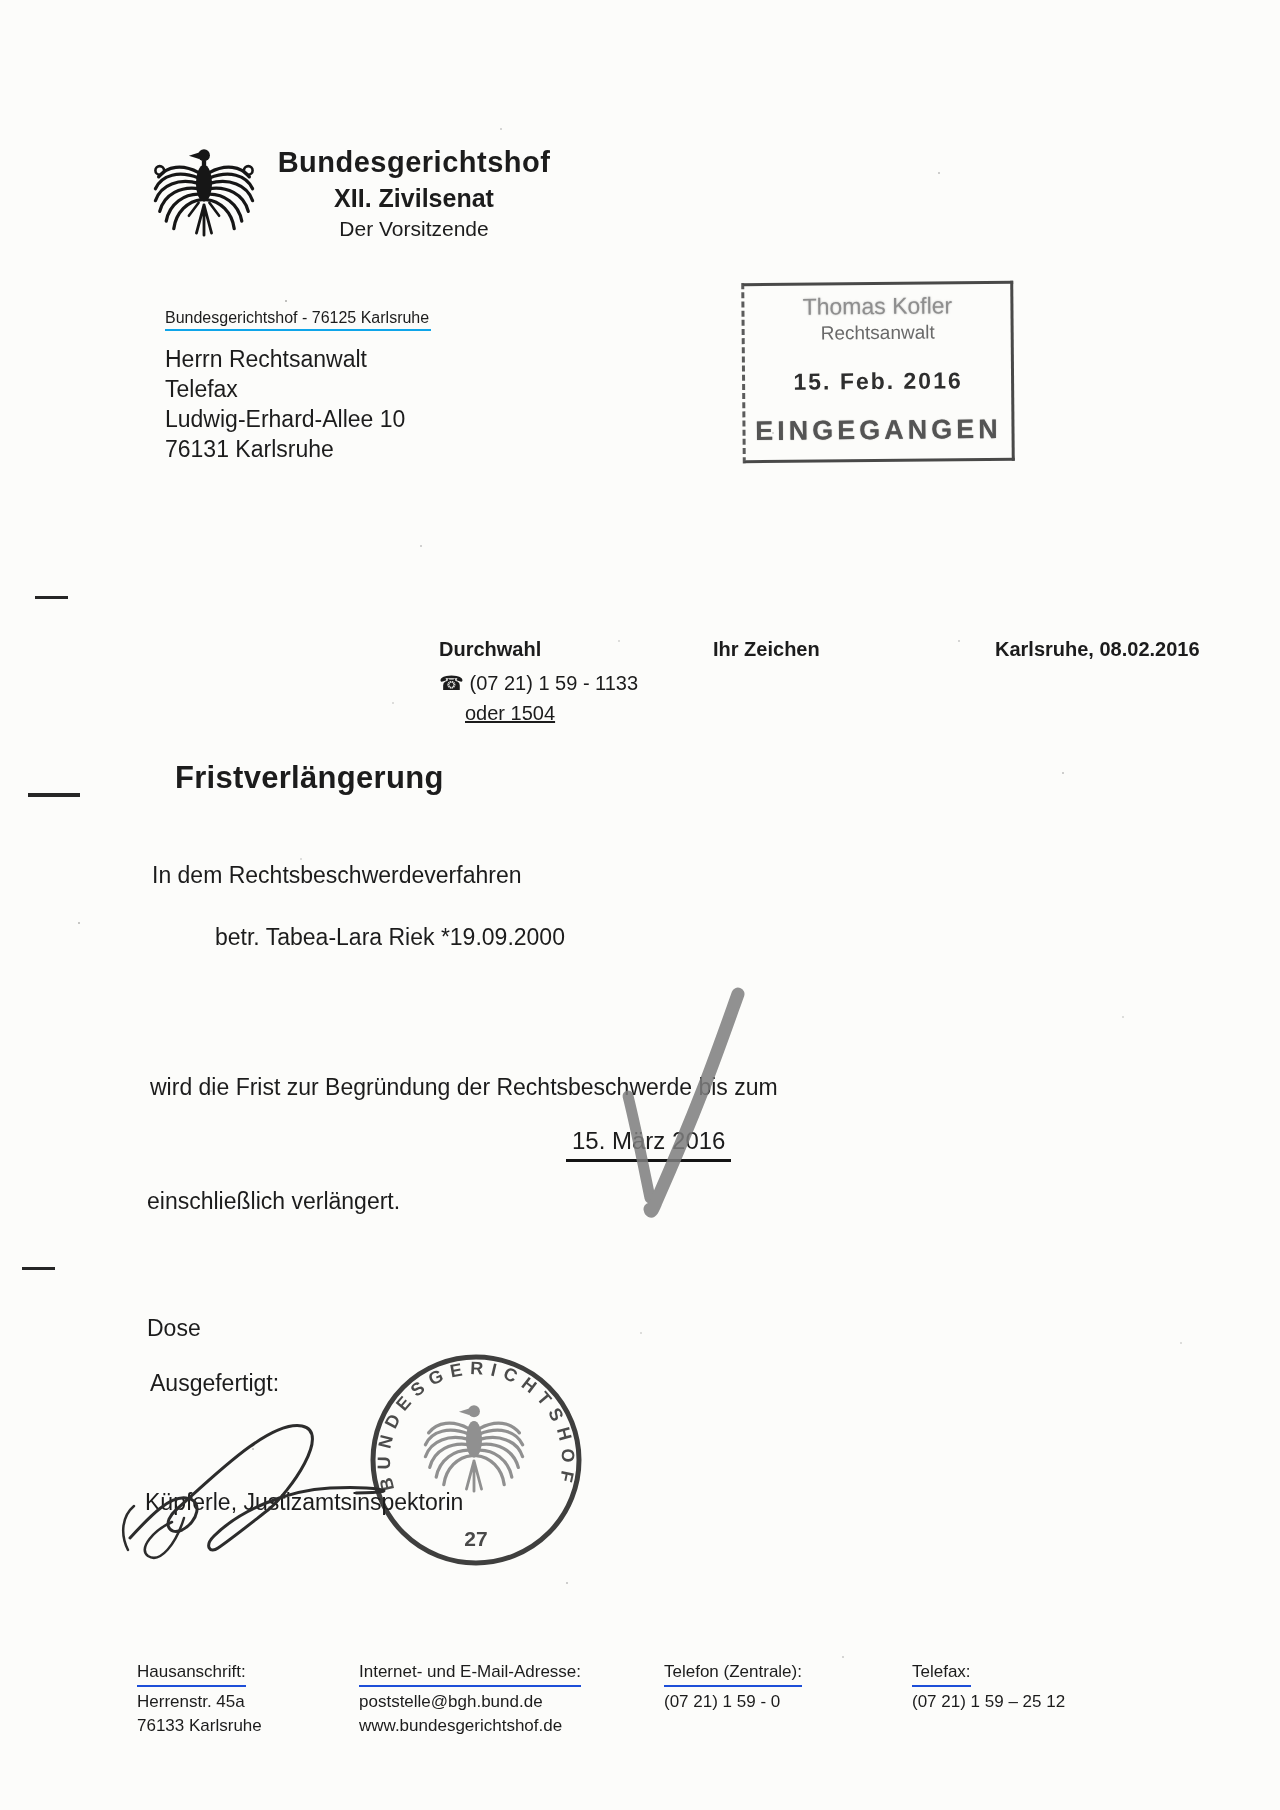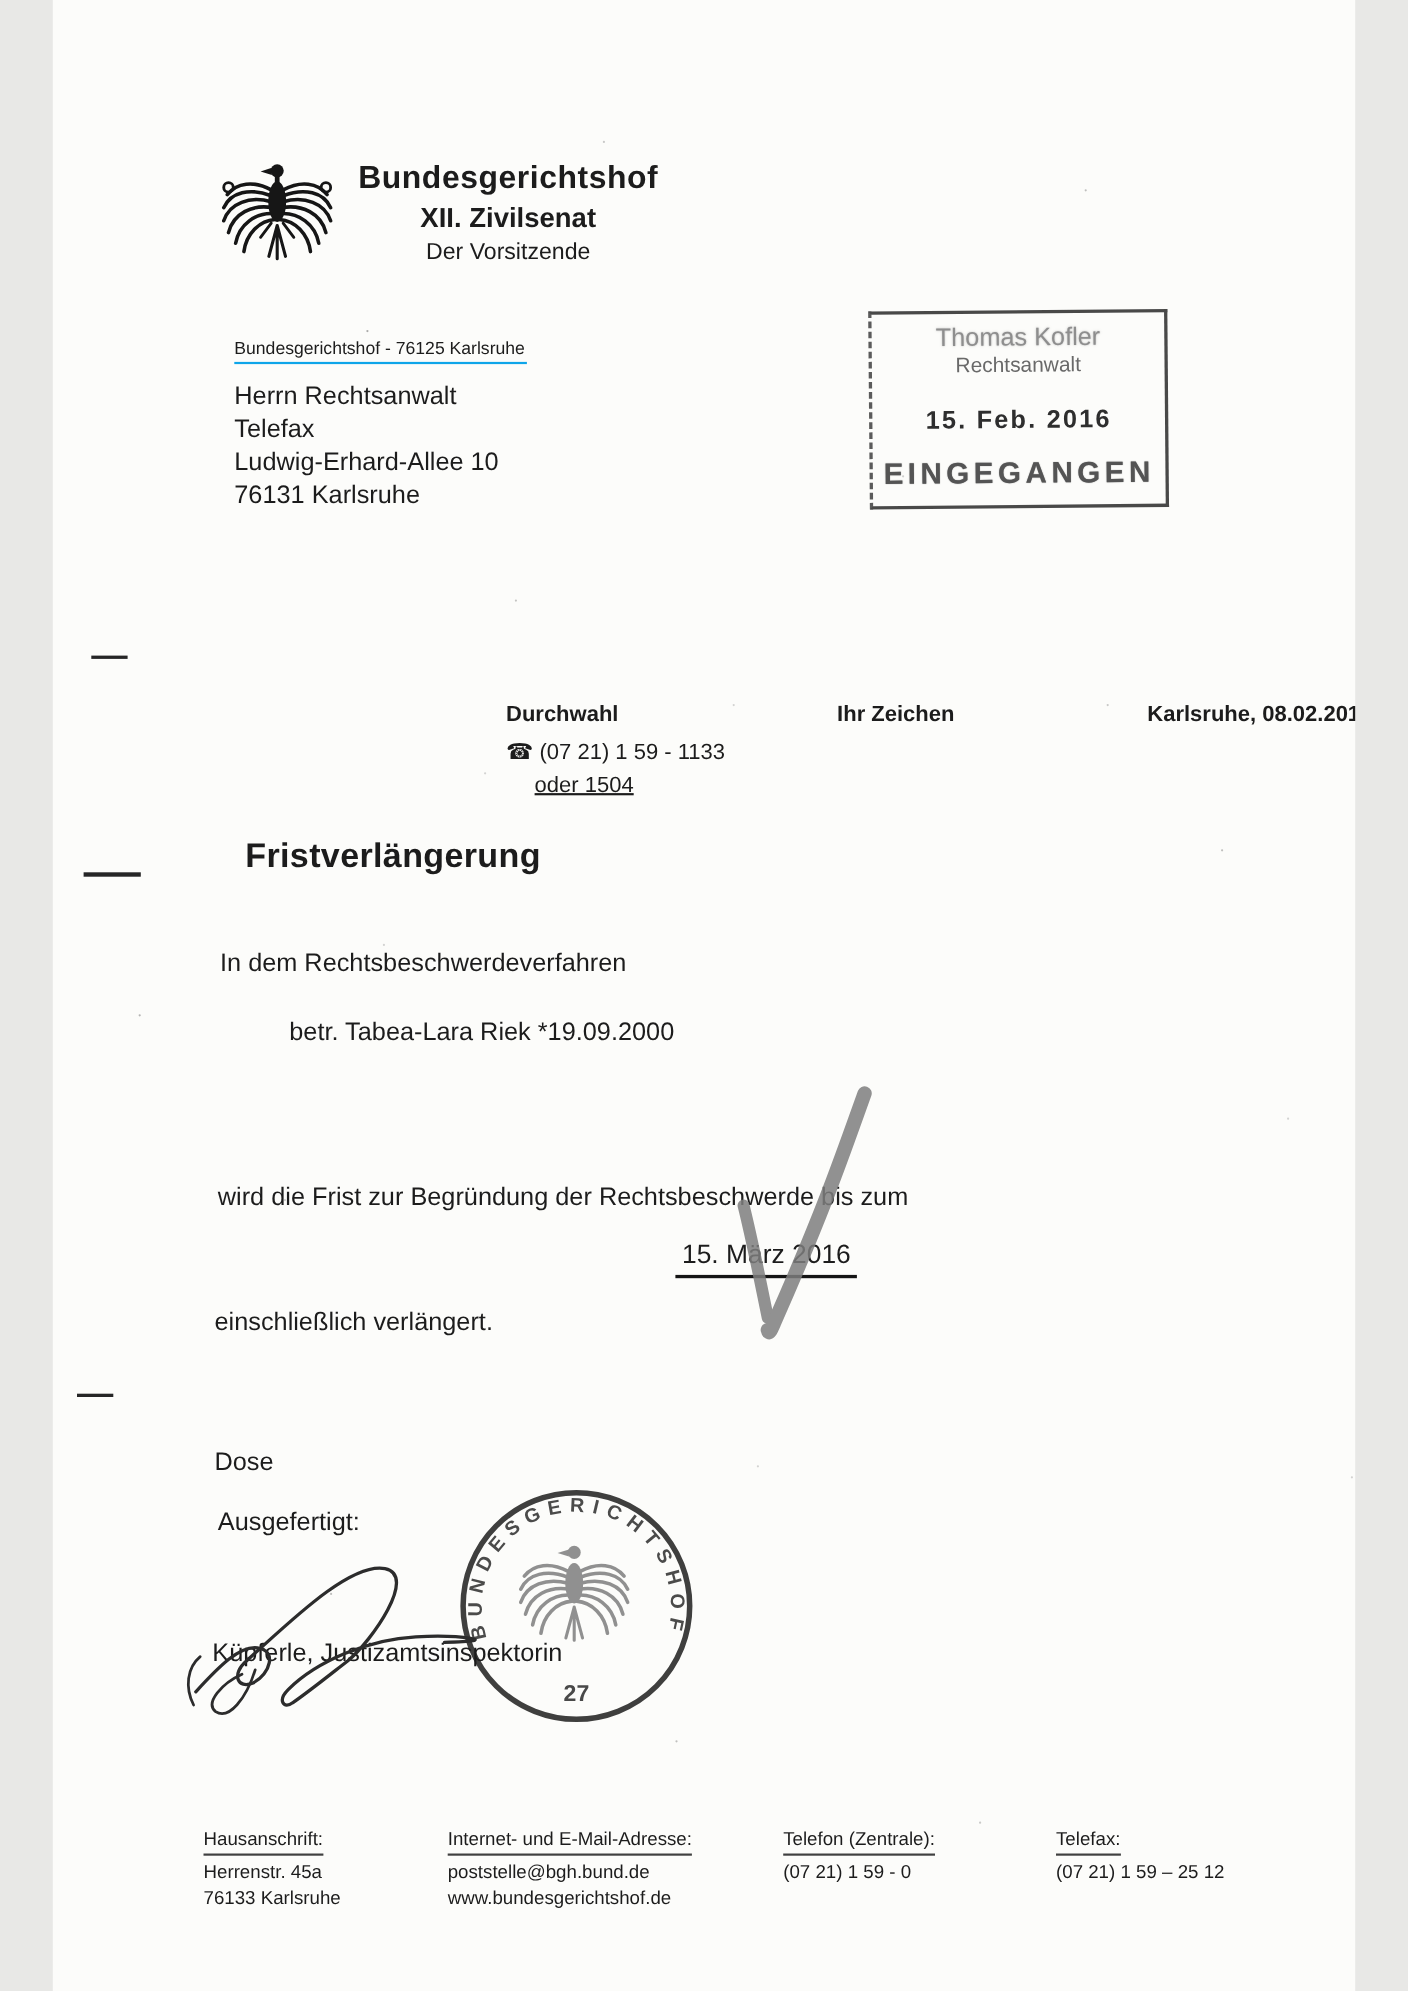--- a/index.html
+++ b/index.html
@@ -1,17 +1,17 @@
 <!DOCTYPE html>
 <html><head>
 <meta charset="utf-8">
 <style>
   html,body{margin:0;padding:0;background:#e8e8e6;}
   .page{
-    position:relative;width:1184px;height:1810px;margin:0 auto;
+    position:relative;width:1280px;height:1810px;margin:0 auto;
     background:#fcfcfa;overflow:hidden;color:#1c1c1c;
     font-family:"Liberation Sans", sans-serif;
   }
   .abs{position:absolute;}
 
   
   #eagle-logo{left:148px;top:138px;width:112px;height:108px;}
   #org-header{left:266px;top:146px;width:296px;text-align:center;}
   #org-header .org{font-size:29px;font-weight:bold;letter-spacing:.5px;}
   #org-header .senate{font-size:25px;font-weight:bold;margin-top:5px;}
@@ -33,21 +33,21 @@
   #received-stamp .rs-status{margin-top:20px;font-size:27px;font-weight:bold;letter-spacing:4px;color:#545454;text-shadow:0 0 1px rgba(84,84,84,.7);}
 
   
   .fold{background:#262626;}
   #fold-1{left:35px;top:596px;width:33px;height:3px;}
   #fold-2{left:28px;top:793px;width:52px;height:4px;}
   #fold-3{left:22px;top:1267px;width:33px;height:3px;}
 
   
   .ref-col{position:absolute;top:638px;font-size:20px;}
-  #ref-col-1{left:161px;} #ref-col-2{left:412px;} #ref-col-3{left:713px;} #ref-col-4{left:995px;}
+  #ref-col-1{left:161px;} #ref-col-2{left:439px;} #ref-col-3{left:713px;} #ref-col-4{left:995px;}
   .ref-label{font-weight:bold;margin-bottom:10px;}
   .ref-value{margin-bottom:7px;}
   .ref-note{font-size:17px;}
   #ref-col-2 .ref-note{margin-left:26px;font-size:20px;text-decoration:underline;}
   #ref-col-4 .ref-label{white-space:nowrap;}
 
   
   #subject{left:155px;top:760px;font-size:31px;font-weight:bold;letter-spacing:.3px;margin-left:20px;}
   .body-line{position:absolute;font-size:23px;}
   #body-intro{left:152px;top:862px;}
@@ -60,21 +60,21 @@
   
   #judge-name{left:147px;top:1315px;font-size:23px;}
   #certified-label{left:150px;top:1370px;font-size:23px;}
   #court-seal{left:364px;top:1348px;width:224px;height:224px;z-index:3;}
   #clerk-name{left:145px;top:1489px;font-size:23px;z-index:5;}
   #signature{left:118px;top:1398px;width:450px;height:175px;z-index:6;}
 
   
   .ft-col{position:absolute;top:1660px;font-size:17px;line-height:24px;}
   #ft-col-1{left:137px;} #ft-col-2{left:359px;} #ft-col-3{left:664px;} #ft-col-4{left:912px;}
-  .ft-label{display:inline-block;border-bottom:2px solid #404040;padding-bottom:1px;margin-bottom:3px;text-align:center;}
+  .ft-label{display:inline-block;border-bottom:2px solid #1d4ed8;padding-bottom:1px;margin-bottom:3px;text-align:center;}
 
   
   #specks{left:0;top:0;width:2px;height:2px;border-radius:50%;
     box-shadow:
       500px 128px 0 0 rgba(50,50,50,.25), 938px 172px 0 0 rgba(50,50,50,.3),
       285px 300px 0 0 rgba(50,50,50,.4), 420px 545px 0 0 rgba(50,50,50,.28),
       618px 640px 0 0 rgba(50,50,50,.2), 958px 640px 0 0 rgba(50,50,50,.25),
       392px 702px 0 0 rgba(50,50,50,.2), 78px 922px 0 0 rgba(50,50,50,.35),
       1062px 772px 0 0 rgba(50,50,50,.3), 934px 434px 0 0 rgba(50,50,50,.22),
       772px 432px 0 0 rgba(50,50,50,.22), 252px 1448px 0 0 rgba(50,50,50,.3),

